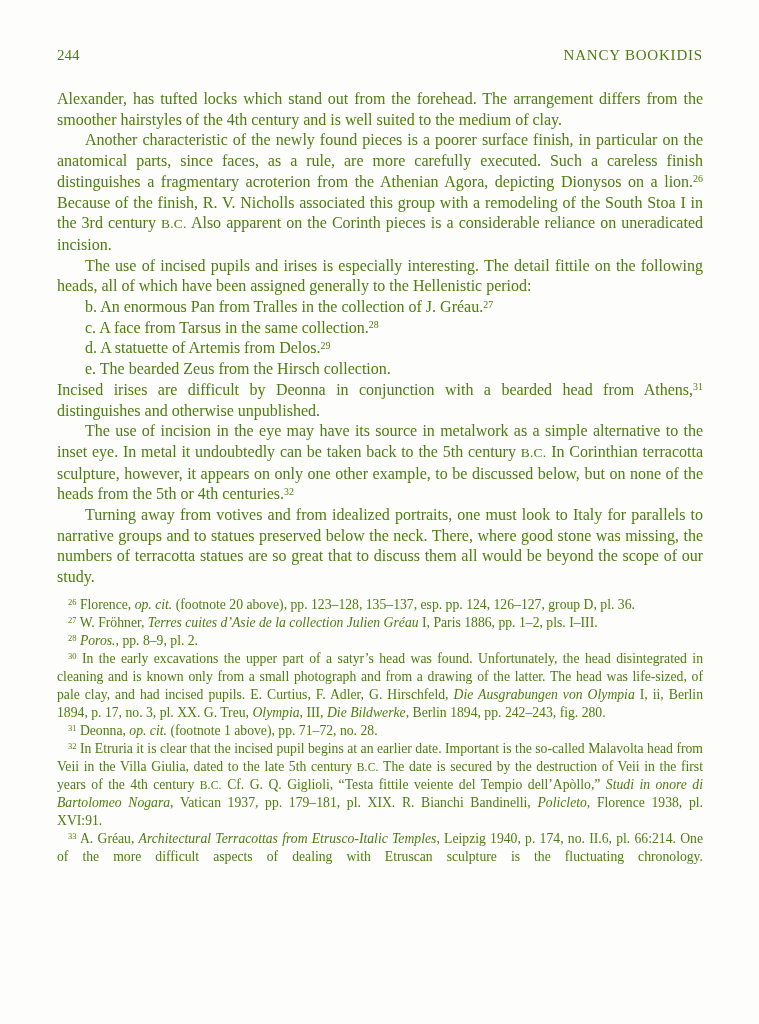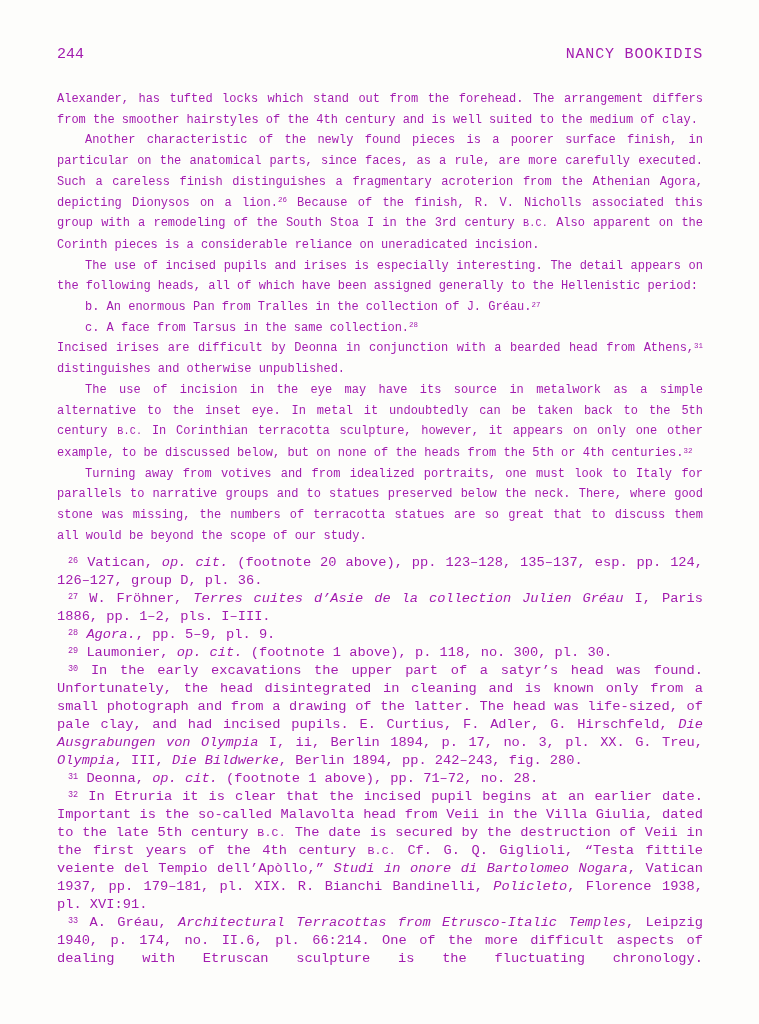--- a/index.html
+++ b/index.html
@@ -6,22 +6,22 @@
     margin: 0;
     padding: 0;
     background: #dedede;
   }
   .page {
     position: relative;
     width: 759px;
     height: 1024px;
     margin: 0 auto;
     background: #fdfdfb;
-    color: #a21caf;
-    font-family: Liberation Mono, monospace;
+    color: #4d7c0f;
+    font-family: Liberation Serif, serif;
     box-sizing: border-box;
     padding: 47px 56px 0 57px;
     overflow: hidden;
   }
   .page-header {
     position: relative;
     font-size: 15px;
     line-height: 16px;
     height: 16px;
     margin-bottom: 26px;
@@ -31,21 +31,21 @@
     left: 0;
     top: 0;
   }
   .running-head {
     display: block;
     text-align: right;
     letter-spacing: 0.8px;
   }
   .page-body p {
     margin: 0;
-    font-size: 12px;
+    font-size: 16px;
     line-height: 20.7px;
     text-align: justify;
   }
   .page-body p.indent { text-indent: 28px; }
   .page-body p.list-item {
     padding-left: 56px;
     text-indent: -28px;
   }
   .fill-last { text-align-last: justify; }
   .footnotes {
@@ -71,30 +71,31 @@
 <body>
 
 <div class="page">
   <header class="page-header">
     <span class="page-number">244</span>
     <span class="running-head">NANCY BOOKIDIS</span>
   </header>
   <main class="page-body">
       <p><span class="">Alexander, has tufted locks which stand out from the forehead. The arrangement differs from the smoother hairstyles of the 4th century and is well suited to the medium of clay.</span></p>
       <p class="indent"><span class="">Another characteristic of the newly found pieces is a poorer surface finish, in particular on the anatomical parts, since faces, as a rule, are more carefully executed. Such a careless finish distinguishes a fragmentary acroterion from the Athenian Agora, depicting Dionysos on a lion.</span><span class="sup">26</span><span class=""> Because of the finish, R. V. Nicholls associated this group with a remodeling of the South Stoa I in the 3rd century </span><span class="sc">B.C.</span><span class=""> Also apparent on the Corinth pieces is a considerable reliance on uneradicated incision.</span></p>
-      <p class="indent"><span class="">The use of incised pupils and irises is especially interesting. The detail appears on the following heads, all of which have been assigned generally to the Hellenistic period:</span></p>
+      <p class="indent"><span class="">The use of incised pupils and irises is especially interesting. The detail fittile on the following heads, all of which have been assigned generally to the Hellenistic period:</span></p>
       <p class="list-item"><span>b. </span><span class="">An enormous Pan from Tralles in the collection of J. Gréau.</span><span class="sup">27</span></p>
       <p class="list-item"><span>c. </span><span class="">A face from Tarsus in the same collection.</span><span class="sup">28</span></p>
+      <p class="list-item"><span>d. </span><span class="">A statuette of Artemis from Delos.</span><span class="sup">29</span></p>
+      <p class="list-item"><span>e. </span><span class="">The bearded Zeus from the Hirsch collection.</span></p>
       <p><span class="">Incised irises are difficult by Deonna in conjunction with a bearded head from Athens,</span><span class="sup">31</span><span class=""> distinguishes and otherwise unpublished.</span></p>
       <p class="indent"><span class="">The use of incision in the eye may have its source in metalwork as a simple alternative to the inset eye. In metal it undoubtedly can be taken back to the 5th century </span><span class="sc">B.C.</span><span class=""> In Corinthian terracotta sculpture, however, it appears on only one other example, to be discussed below, but on none of the heads from the 5th or 4th centuries.</span><span class="sup">32</span></p>
       <p class="indent"><span class="">Turning away from votives and from idealized portraits, one must look to Italy for parallels to narrative groups and to statues preserved below the neck. There, where good stone was missing, the numbers of terracotta statues are so great that to discuss them all would be beyond the scope of our study.</span></p>
     </main>
   <section class="footnotes">
-      <p class="footnote"><span class="sup">26</span> <span class="">Vatican, </span><span class="it">op. cit.</span><span class=""> (footnote 20 above), pp. 123–128, 135–137, esp. pp. 124, 126–127, group D, pl. 36.</span></p>
+      <p class="footnote"><span class="sup">26</span> <span class="">Florence, </span><span class="it">op. cit.</span><span class=""> (footnote 20 above), pp. 123–128, 135–137, esp. pp. 124, 126–127, group D, pl. 36.</span></p>
       <p class="footnote"><span class="sup">27</span> <span class="">W. Fröhner, </span><span class="it">Terres cuites d’Asie de la collection Julien Gréau</span><span class=""> I, Paris 1886, pp. 1–2, pls. I–III.</span></p>
-      <p class="footnote"><span class="sup">28</span> <span class="it">Agora.</span><span class="">, pp. 5–9, pl. 9.</span></p>
-      <p class="footnote"><span class="sup">29</span> <span class="">Laumonier, </span><span class="it">op. cit.</span><span class=""> (footnote 1 above), p. 118, no. 300, pl. 30.</span></p>
+      <p class="footnote"><span class="sup">28</span> <span class="it">Poros.</span><span class="">, pp. 8–9, pl. 2.</span></p>
       <p class="footnote"><span class="sup">30</span> <span class="">In the early excavations the upper part of a satyr’s head was found. Unfortunately, the head disintegrated in cleaning and is known only from a small photograph and from a drawing of the latter. The head was life-sized, of pale clay, and had incised pupils. E. Curtius, F. Adler, G. Hirschfeld, </span><span class="it">Die Ausgrabungen von Olympia</span><span class=""> I, ii, Berlin 1894, p. 17, no. 3, pl. XX. G. Treu, </span><span class="it">Olympia</span><span class="">, III, </span><span class="it">Die Bildwerke</span><span class="">, Berlin 1894, pp. 242–243, fig. 280.</span></p>
       <p class="footnote"><span class="sup">31</span> <span class="">Deonna, </span><span class="it">op. cit.</span><span class=""> (footnote 1 above), pp. 71–72, no. 28.</span></p>
       <p class="footnote"><span class="sup">32</span> <span class="">In Etruria it is clear that the incised pupil begins at an earlier date. Important is the so-called Malavolta head from Veii in the Villa Giulia, dated to the late 5th century </span><span class="sc">B.C.</span><span class=""> The date is secured by the destruction of Veii in the first years of the 4th century </span><span class="sc">B.C.</span><span class=""> Cf. G. Q. Giglioli, “Testa fittile veiente del Tempio dell’Apòllo,” </span><span class="it">Studi in onore di Bartolomeo Nogara</span><span class="">, Vatican 1937, pp. 179–181, pl. XIX. R. Bianchi Bandinelli, </span><span class="it">Policleto</span><span class="">, Florence 1938, pl. XVI:91.</span></p>
       <p class="footnote fill-last"><span class="sup">33</span> <span class="">A. Gréau, </span><span class="it">Architectural Terracottas from Etrusco-Italic Temples</span><span class="">, Leipzig 1940, p. 174, no. II.6, pl. 66:214. One of the more difficult aspects of dealing with Etruscan sculpture is the fluctuating chronology.</span></p>
     </section>
 </div>
 
 </body></html>

